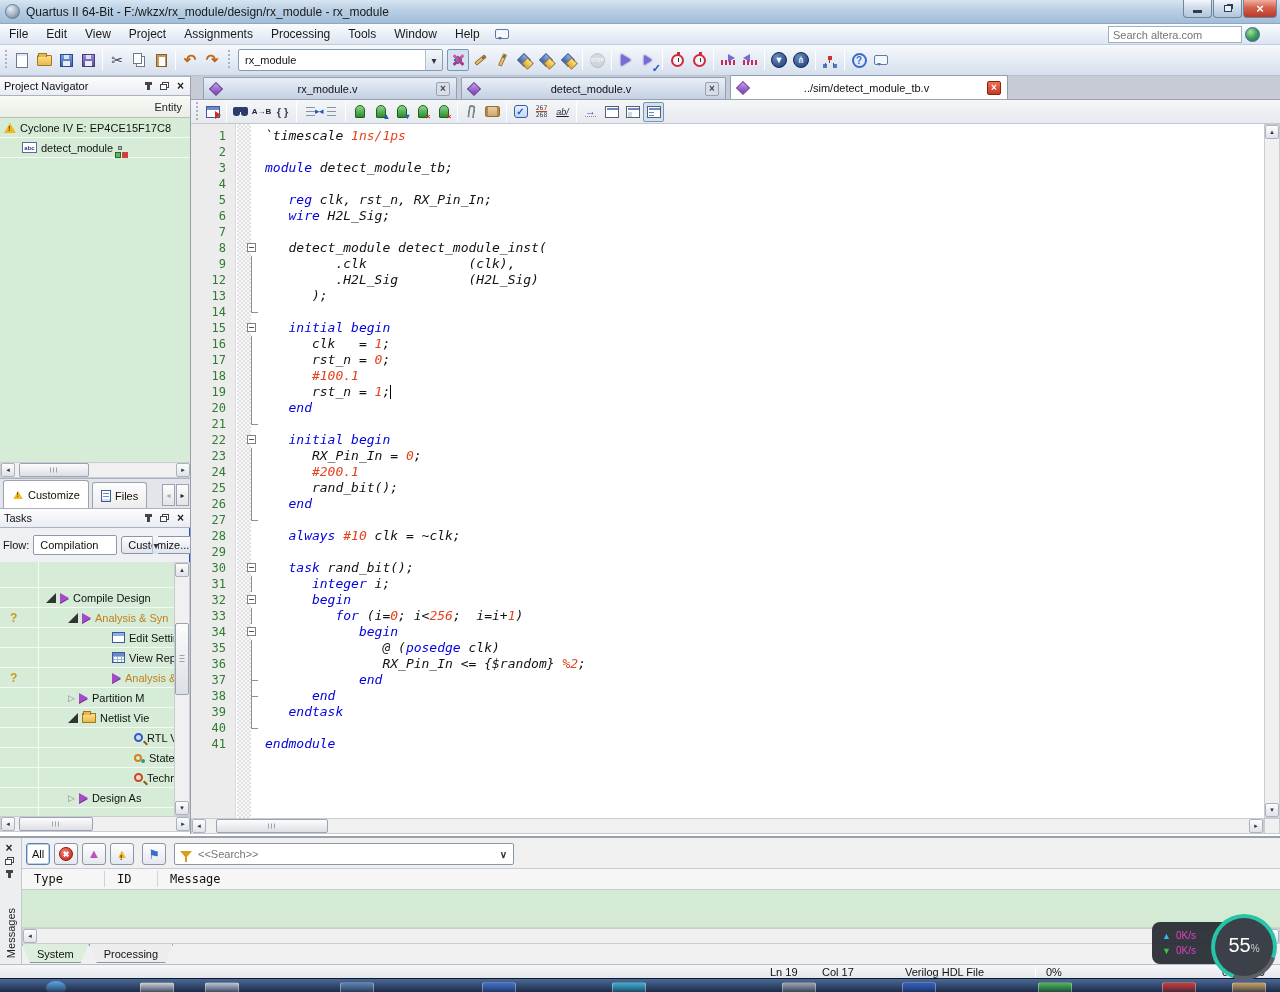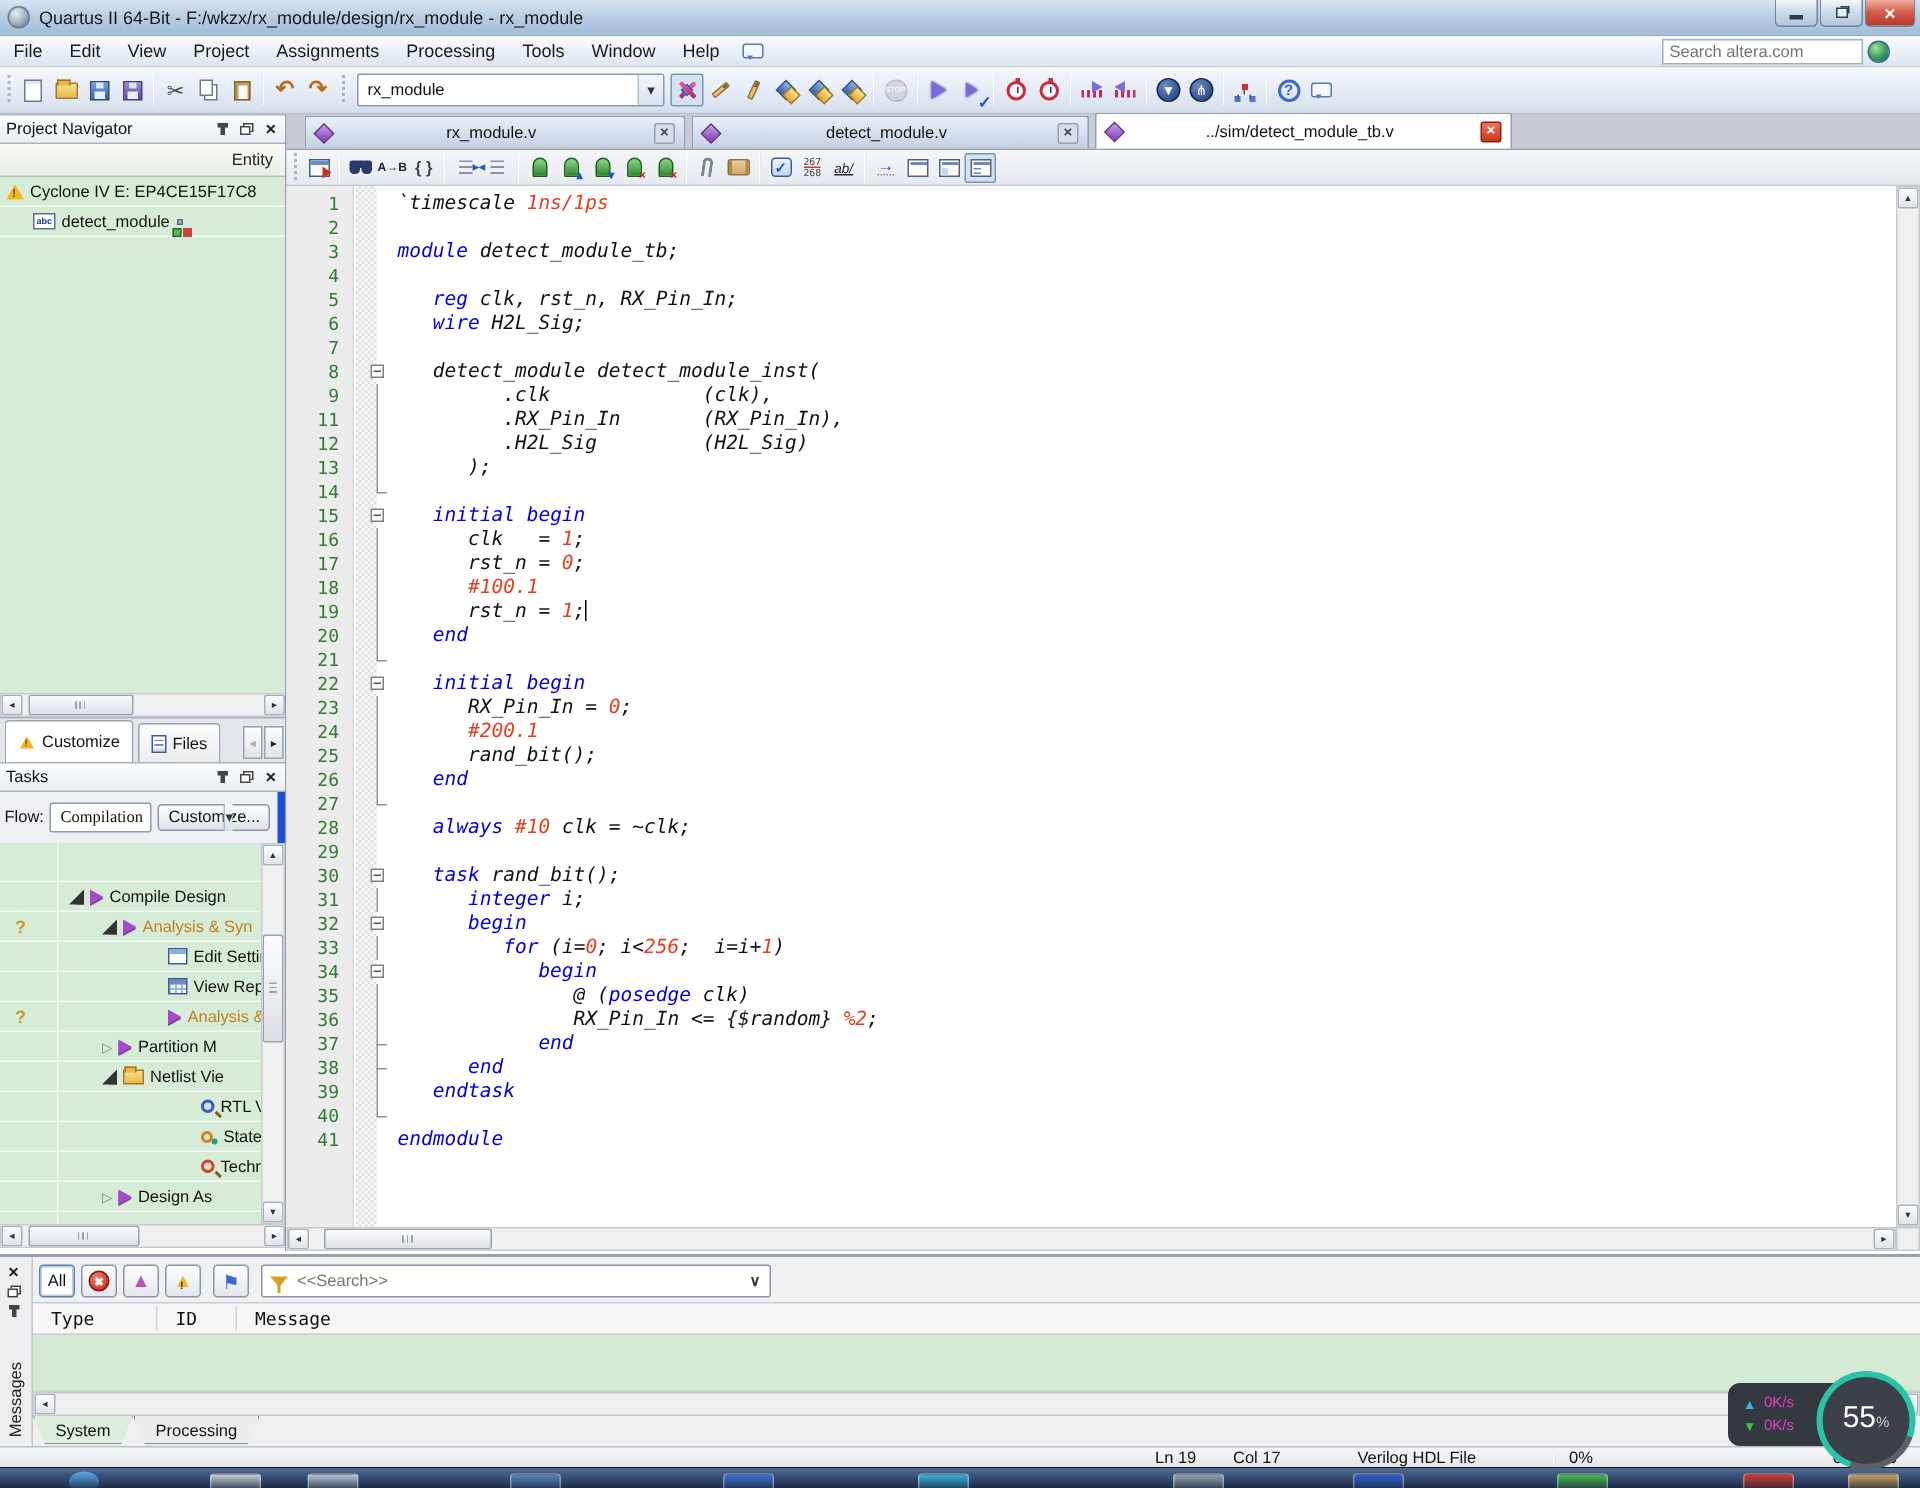--- a/index.html
+++ b/index.html
@@ -154,21 +154,21 @@
     border:1px solid #9aa4b0; border-bottom:none; border-radius:3px 3px 0 0; margin-left:3px; font-size:11px; }
   .pn-tab.sel { background:#fff; height:28px; }
   .i-filedoc { width:10px; height:12px; background:#fff; border:1px solid #3a5a9a; margin-right:4px;
     box-shadow:inset 0 -2px 0 #cddcf2; background-image:repeating-linear-gradient(180deg,#6a8ac8 0 1px,transparent 1px 3px);
     background-size:6px 9px; background-position:1px 2px; background-repeat:no-repeat; }
   .mini-arrow { width:13px; height:22px; display:flex; align-items:center; justify-content:center;
     border:1px solid #9aa4b0; background:linear-gradient(#fdfdfd,#e4e4e4); margin-left:1px; font-size:8px; color:#222; }
   .mini-arrow.dis { color:#aaa; }
   
   .flow-row { position:absolute; left:0; top:528px; width:191px; height:34px; background:#eef0f3;
-    border-right:6px solid #1d4ed8; display:flex; align-items:center; padding:0 3px; }
+    border-right:2px solid #1d4ed8; display:flex; align-items:center; padding:0 3px; }
   .btn { border:1px solid #8a96a8; border-radius:3px; background:linear-gradient(#fbfcfd,#dfe5ec);
     font-size:11px; padding:2px 6px; color:#111; }
   .tasks-tree { position:absolute; left:0; top:562px; width:174px; height:254px; background:#d7ecd7;
     overflow:hidden; }
   .tasks-qcol { position:absolute; left:38px; top:562px; width:1px; height:254px; background:#ffffffb8; }
   .trow { height:20px; display:flex; align-items:center; border-bottom:1px solid rgba(255,255,255,.75); position:relative; }
   .trow .q { position:absolute; left:10px; color:#c89a20; font-weight:bold; font-size:12px; }
   .tw-open { width:0; height:0; border-right:5px solid #333; border-bottom:5px solid #333;
     border-left:5px solid transparent; border-top:5px solid transparent; margin-right:4px; }
   .tw-closed { color:#888; font-size:9px; margin-right:4px; }
@@ -541,21 +541,21 @@
       </span>
     <span class="hicon">
         <span class="i-float"></span>
       </span>
     <span class="hicon">
         <span class="x-glyph">×</span>
       </span>
   </div>
   <div class="flow-row">
     <span>Flow:</span>
-    <div class="combo" style="width:68px;height:20px;font-family:Liberation Serif, serif;">
+    <div class="combo" style="width:84px;height:20px;">
       <span class="combo-text">Compilation</span>
       <span class="combo-btn">▾</span>
     </div>
     <button class="btn">Customize...</button>
   </div>
   <div class="tasks-tree" id="tasks-tree">
       <div class="trow" style="height: 26px;"></div>
       <div class="trow">
         <span class="tw-open" style="margin-left: 46px;"></span>
         <span class="ti-play"></span>
@@ -730,21 +730,20 @@
     <div class="code-lines" id="code-lines">
         <div class="code-line"><span class="ln" style="color: rgb(46, 125, 46);">1</span><span class="fold"></span><span class="ctext"><span class="c-p">`timescale </span><span class="c-n" style="color: rgb(229, 64, 30);">1ns/1ps</span></span></div>
         <div class="code-line"><span class="ln" style="color: rgb(46, 125, 46);">2</span><span class="fold"></span><span class="ctext"></span></div>
         <div class="code-line"><span class="ln" style="color: rgb(46, 125, 46);">3</span><span class="fold"></span><span class="ctext"><span class="c-k" style="color: rgb(0, 0, 224);">module</span><span class="c-p"> detect_module_tb;</span></span></div>
         <div class="code-line"><span class="ln" style="color: rgb(46, 125, 46);">4</span><span class="fold"></span><span class="ctext"></span></div>
         <div class="code-line"><span class="ln" style="color: rgb(46, 125, 46);">5</span><span class="fold"></span><span class="ctext"><span class="c-p">   </span><span class="c-k" style="color: rgb(0, 0, 224);">reg</span><span class="c-p"> clk, rst_n, RX_Pin_In;</span></span></div>
         <div class="code-line"><span class="ln" style="color: rgb(46, 125, 46);">6</span><span class="fold"></span><span class="ctext"><span class="c-p">   </span><span class="c-k" style="color: rgb(0, 0, 224);">wire</span><span class="c-p"> H2L_Sig;</span></span></div>
         <div class="code-line"><span class="ln" style="color: rgb(46, 125, 46);">7</span><span class="fold"></span><span class="ctext"></span></div>
         <div class="code-line"><span class="ln" style="color: rgb(46, 125, 46);">8</span><span class="fold"><span class="fbox"></span></span><span class="ctext"><span class="c-p">   detect_module detect_module_inst(</span></span></div>
         <div class="code-line"><span class="ln" style="color: rgb(46, 125, 46);">9</span><span class="fold fline-v"></span><span class="ctext"><span class="c-p">         .clk             (clk),</span></span></div>
-        <div class="code-line"><span class="ln" style="color: rgb(46, 125, 46);">11</span><span class="fold fline-v"></span><span class="ctext"><span class="c-p">         .RX_Pin_In       (RX_Pin_In),</span></span></div>
         <div class="code-line"><span class="ln" style="color: rgb(46, 125, 46);">12</span><span class="fold fline-v"></span><span class="ctext"><span class="c-p">         .H2L_Sig         (H2L_Sig)</span></span></div>
         <div class="code-line"><span class="ln" style="color: rgb(46, 125, 46);">13</span><span class="fold fline-v"></span><span class="ctext"><span class="c-p">      );</span></span></div>
         <div class="code-line"><span class="ln" style="color: rgb(46, 125, 46);">14</span><span class="fold fline-L"></span><span class="ctext"></span></div>
         <div class="code-line"><span class="ln" style="color: rgb(46, 125, 46);">15</span><span class="fold"><span class="fbox"></span></span><span class="ctext"><span class="c-p">   </span><span class="c-k" style="color: rgb(0, 0, 224);">initial begin</span></span></div>
         <div class="code-line"><span class="ln" style="color: rgb(46, 125, 46);">16</span><span class="fold fline-v"></span><span class="ctext"><span class="c-p">      clk   = </span><span class="c-n" style="color: rgb(229, 64, 30);">1</span><span class="c-p">;</span></span></div>
         <div class="code-line"><span class="ln" style="color: rgb(46, 125, 46);">17</span><span class="fold fline-v"></span><span class="ctext"><span class="c-p">      rst_n = </span><span class="c-n" style="color: rgb(229, 64, 30);">0</span><span class="c-p">;</span></span></div>
         <div class="code-line"><span class="ln" style="color: rgb(46, 125, 46);">18</span><span class="fold fline-v"></span><span class="ctext"><span class="c-p">      </span><span class="c-n" style="color: rgb(229, 64, 30);">#100.1</span></span></div>
         <div class="code-line"><span class="ln" style="color: rgb(46, 125, 46);">19</span><span class="fold fline-v"></span><span class="ctext"><span class="c-p">      rst_n = </span><span class="c-n" style="color: rgb(229, 64, 30);">1</span><span class="c-p">;</span><span class="caret"></span></span></div>
         <div class="code-line"><span class="ln" style="color: rgb(46, 125, 46);">20</span><span class="fold fline-v"></span><span class="ctext"><span class="c-p">   </span><span class="c-k" style="color: rgb(0, 0, 224);">end</span></span></div>
         <div class="code-line"><span class="ln" style="color: rgb(46, 125, 46);">21</span><span class="fold fline-L"></span><span class="ctext"></span></div>

